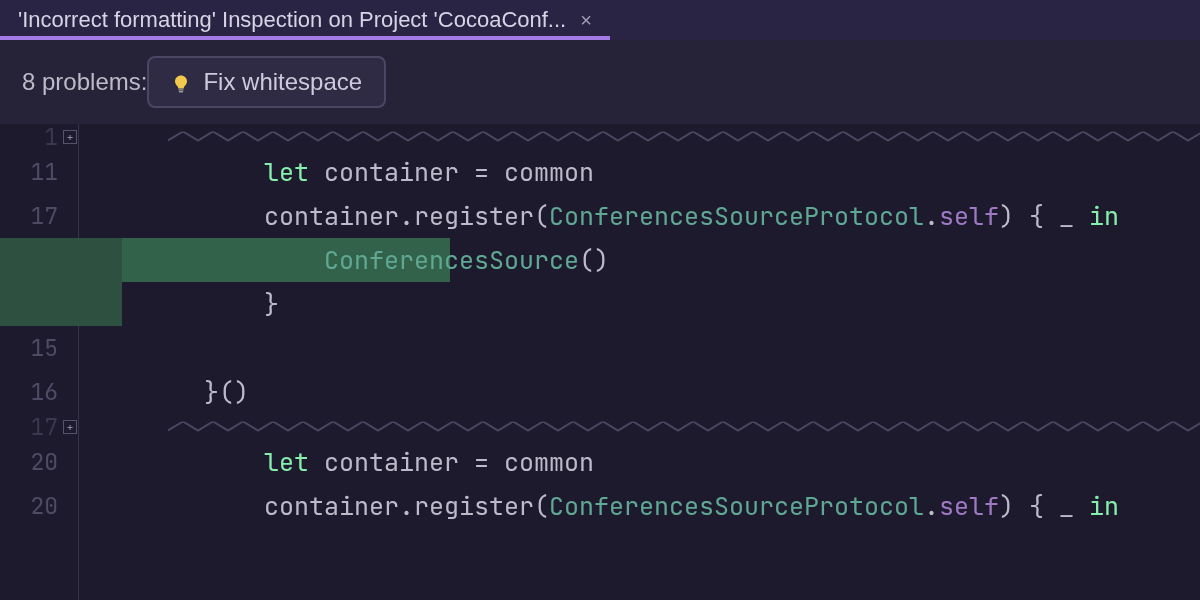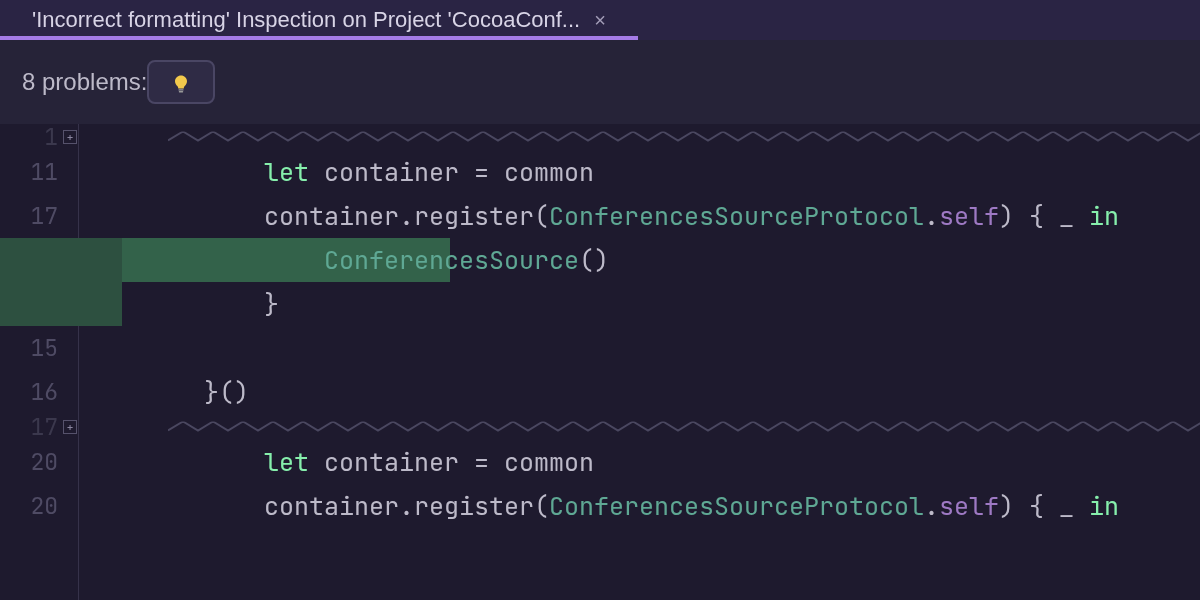--- a/index.html
+++ b/index.html
@@ -13,21 +13,21 @@
   }
   .tab-bar {
     background: #2a2444;
     height: 40px;
     display: flex;
     align-items: stretch;
   }
   .tab {
     display: flex;
     align-items: center;
-    padding: 0 32px;
+    padding: 0 18px;
     color: #d8d4e6;
     font-size: 22px;
     position: relative;
     gap: 14px;
   }
   .tab-underline {
     position: absolute;
     bottom: 0;
     left: 0;
     right: 0;
@@ -169,20 +169,21 @@
 <div class="toolbar">
   <span class="problems-label">8 problems:</span>
   <div class="action-btn">
     <span class="bulb">
       <svg viewBox="0 0 20 20" width="20" height="20">
           <path d="M10 1.5c-3.3 0-6 2.5-6 5.8 0 2.2 1.2 3.7 2.3 4.8.6.6.9 1.2.9 1.9v.5h5.6v-.5c0-.7.3-1.3.9-1.9 1.1-1.1 2.3-2.6 2.3-4.8 0-3.3-2.7-5.8-6-5.8z" fill="#f2c94c"></path>
           <rect x="7.4" y="15.2" width="5.2" height="1.4" rx="0.7" fill="#9a9a9a"></rect>
           <rect x="7.8" y="17.1" width="4.4" height="1.3" rx="0.6" fill="#9a9a9a"></rect>
         </svg>
     </span>
+    <span>Fix whitespace</span>
   </div>
 </div>
 
 <div class="editor">
   <div class="gutter"></div>
   <div class="gutter-border"></div>
   <div id="lines">
       <div class="line zline zigzag" style="height: 26px;">
         <div class="lineno">1</div>
         <div class="fold-plus">+</div>

